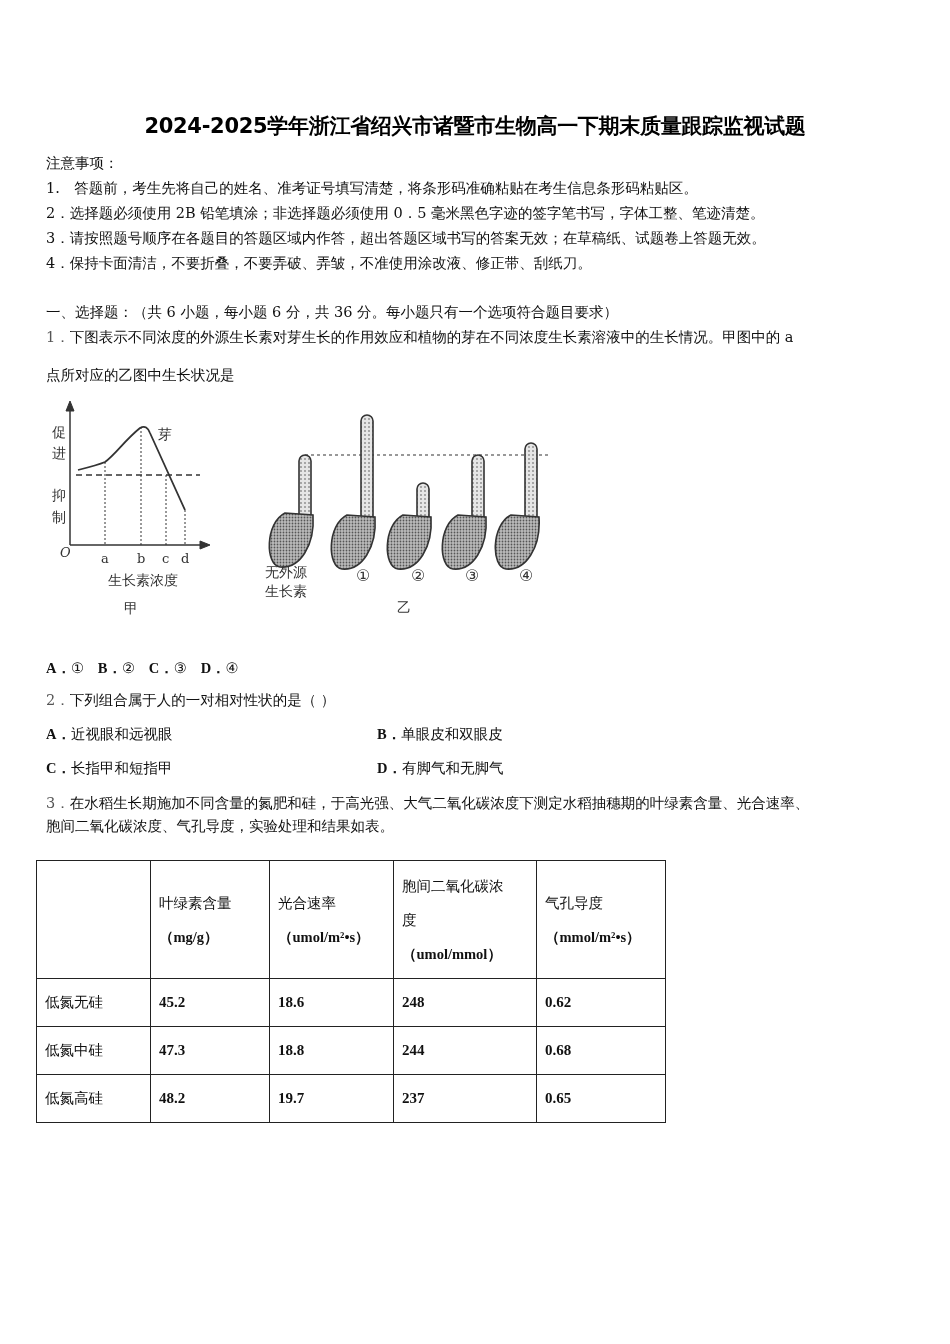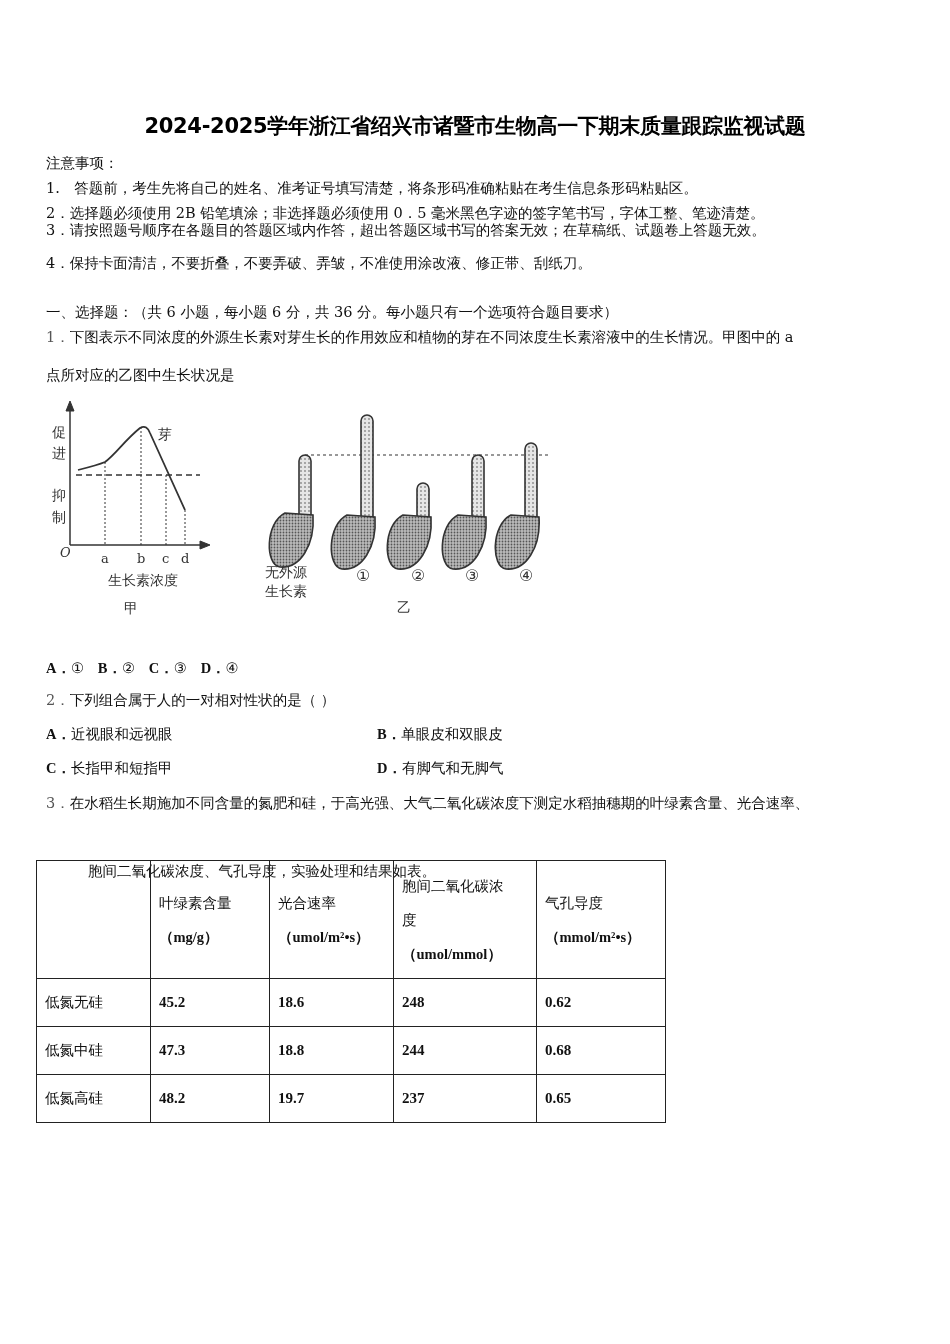--- a/index.html
+++ b/index.html
@@ -20,21 +20,21 @@
   .unit { font-family: "Liberation Serif", serif; font-weight: bold; }
 </style>
 </head>
 <body>
 
 <div class="title">2024-2025学年浙江省绍兴市诸暨市生物高一下期末质量跟踪监视试题</div>
 
 <div class="line" style="top:153px;">注意事项：</div>
 <div class="line" style="top:178px;">1.　答题前，考生先将自己的姓名、准考证号填写清楚，将条形码准确粘贴在考生信息条形码粘贴区。</div>
 <div class="line" style="top:203px;text-align:right;">2．选择题必须使用 2B 铅笔填涂；非选择题必须使用 0．5 毫米黑色字迹的签字笔书写，字体工整、笔迹清楚。</div>
-<div class="line" style="top:220px;">3．请按照题号顺序在各题目的答题区域内作答，超出答题区域书写的答案无效；在草稿纸、试题卷上答题无效。</div>
+<div class="line" style="top:228px;">3．请按照题号顺序在各题目的答题区域内作答，超出答题区域书写的答案无效；在草稿纸、试题卷上答题无效。</div>
 <div class="line" style="top:253px;">4．保持卡面清洁，不要折叠，不要弄破、弄皱，不准使用涂改液、修正带、刮纸刀。</div>
 
 <div class="line" style="top:302px;">一、选择题：（共 6 小题，每小题 6 分，共 36 分。每小题只有一个选项符合题目要求）</div>
 
 <div class="line" style="top:327px;">
   <span class="num">1．</span><span>下图表示不同浓度的外源生长素对芽生长的作用效应和植物的芽在不同浓度生长素溶液中的生长情况。甲图中的 a</span>
 </div>
 <div class="line" style="top:365px;">点所对应的乙图中生长状况是</div>
 
 <div class="fig" style="left:40px; top:395px; width:180px; height:225px;">
@@ -120,21 +120,21 @@
   <span class="num">2．</span><span>下列组合属于人的一对相对性状的是（ ）</span>
 </div>
 <div class="line" style="top:724px;"><span class="opt">A．</span><span>近视眼和远视眼</span></div>
 <div class="line" style="top:724px; left:377px;"><span class="opt">B．</span><span>单眼皮和双眼皮</span></div>
 <div class="line" style="top:758px;"><span class="opt">C．</span><span>长指甲和短指甲</span></div>
 <div class="line" style="top:758px; left:377px;"><span class="opt">D．</span><span>有脚气和无脚气</span></div>
 
 <div class="line" style="top:793px;">
   <span class="num">3．</span><span>在水稻生长期施加不同含量的氮肥和硅，于高光强、大气二氧化碳浓度下测定水稻抽穗期的叶绿素含量、光合速率、</span>
 </div>
-<div class="line" style="top:861px;margin-left:42px;">胞间二氧化碳浓度、气孔导度，实验处理和结果如表。</div>
+<div class="line" style="top:816px;">胞间二氧化碳浓度、气孔导度，实验处理和结果如表。</div>
 
 <table class="data">
   <tbody>
       <tr style="height:118px;">
     <td style="width:97px;"></td>
     <td style="width:102px;">
       <div class="hdr">叶绿素含量</div>
       <div class="hdr unit">（mg/g）</div>
     </td>
     <td style="width:107px;">

